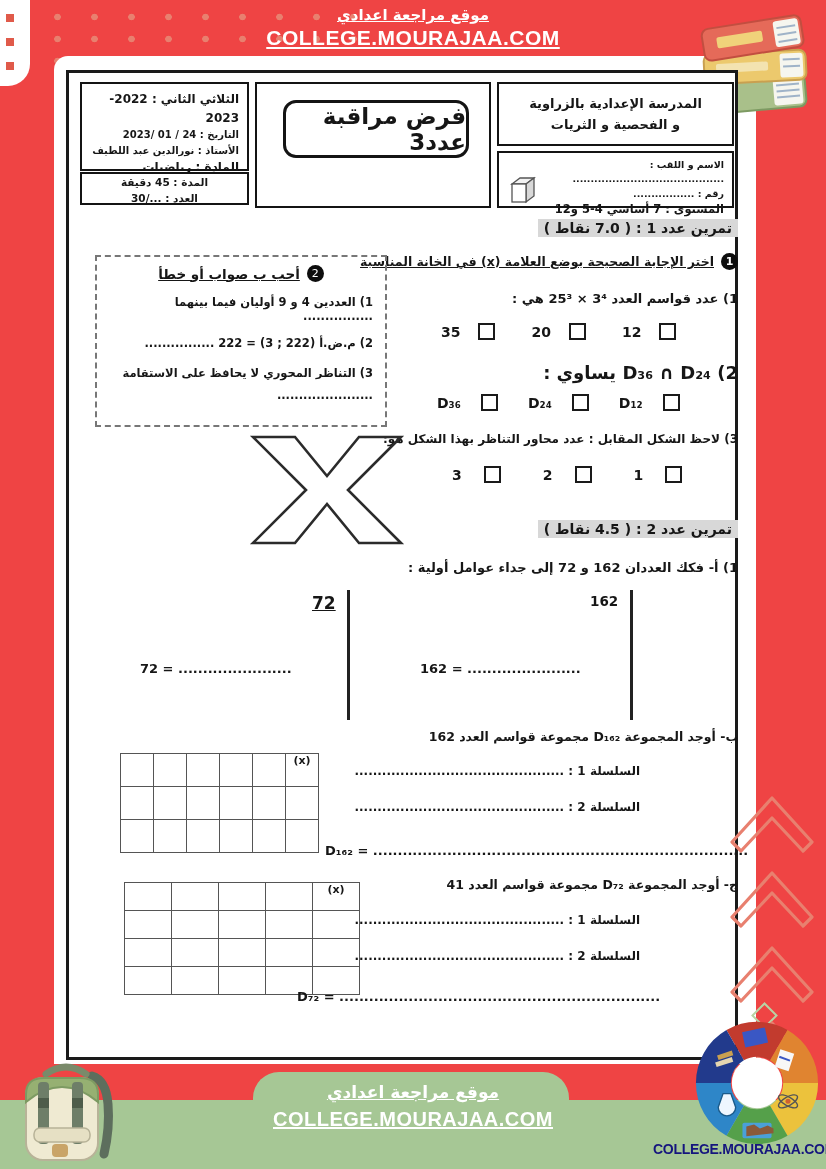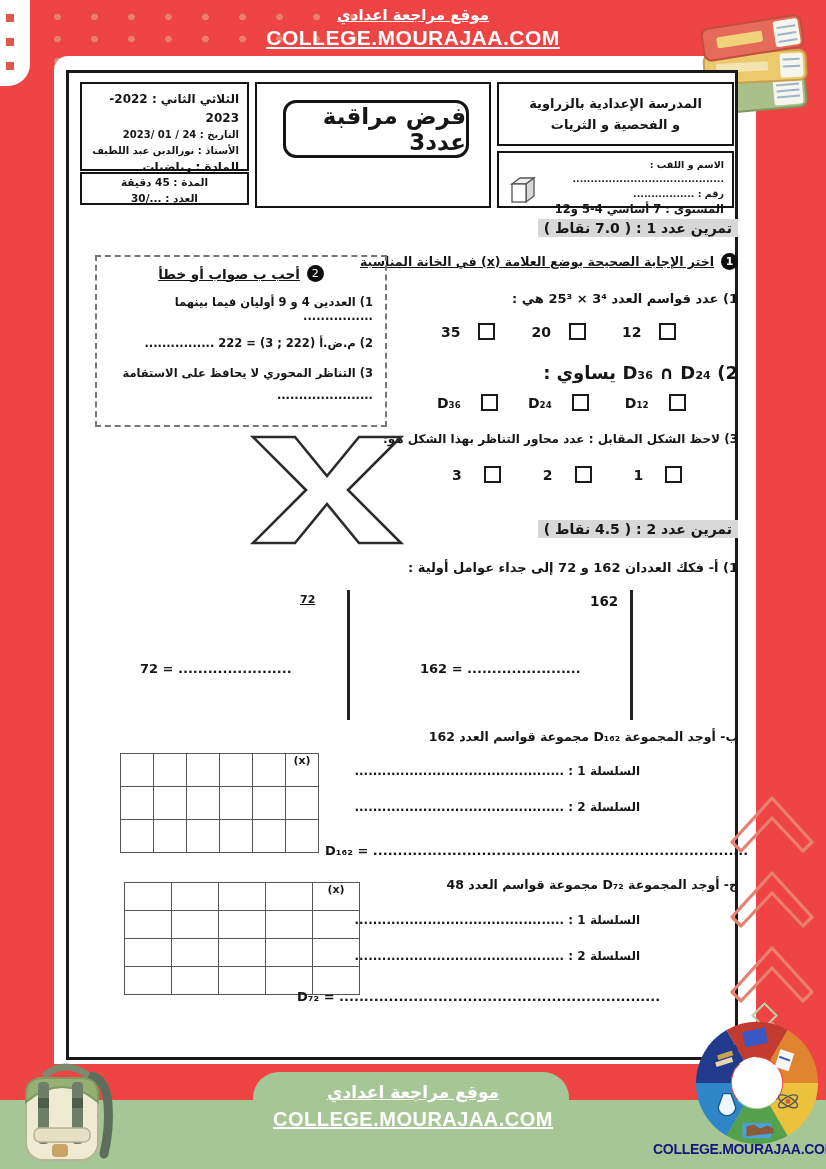--- a/index.html
+++ b/index.html
@@ -176,21 +176,21 @@
 
   <div class="optrow" style="left:437px;top:394px;gap:30px;">
     <span class="opt" style="gap:20px;">
         <span>D₃₆</span>
         <span class="cb"></span>
       </span>
     <span class="opt" style="gap:20px;">
         <span>D₂₄</span>
         <span class="cb"></span>
       </span>
-    <span class="opt" style="gap:20px;margin-left:6px;">
+    <span class="opt" style="gap:20px;">
         <span>D₁₂</span>
         <span class="cb"></span>
       </span>
   </div>
 
   <div class="line arab" style="right:88px;top:432px;font-size:12px;">3) لاحظ الشكل المقابل : عدد محاور التناظر بهذا الشكل هو:</div>
 
   <div class="optrow" style="left:452px;top:466px;gap:42px;">
     <span class="opt" style="gap:22px;">
         <span>3</span>
@@ -214,21 +214,21 @@
     <span class="hl">تمرين عدد 2 : ( 4.5 نقاط )</span>
   </div>
 
   <div class="line arab" style="right:88px;top:560px;font-size:13px;">1) أ- فكك العددان 162  و  72  إلى جداء عوامل أولية :</div>
 
   <div class="vbar" style="left:630px;top:590px;height:130px;"></div>
   <div class="line" style="left:590px;top:593px;font-size:13.5px;">162</div>
   <div class="line" style="left:420px;top:661px;font-size:13px;">162  = .......................</div>
 
   <div class="vbar" style="left:347px;top:590px;height:130px;"></div>
-  <div class="line" style="left:300px;top:593px;font-size:11px;text-decoration:underline;">72</div>
+  <div class="line" style="left:312px;top:593px;font-size:17px;text-decoration:underline;">72</div>
   <div class="line" style="left:140px;top:661px;font-size:13px;">72  = .......................</div>
 
   <div class="line arab" style="right:88px;top:729px;font-size:12.5px;">ب- أوجد المجموعة D₁₆₂ مجموعة قواسم العدد 162</div>
   <div class="line arab" style="right:186px;top:764px;font-size:12px;">السلسلة 1 : ..............................................</div>
   <div class="line arab" style="right:186px;top:800px;font-size:12px;">السلسلة 2 : ..............................................</div>
 
   <table class="grid" style="left:120px;top:753px;" cellspacing="0">
       <tbody>
         <tr>
           <td style="width: 32px; height: 32px;"></td>
@@ -252,21 +252,21 @@
           <td style="width: 32px; height: 32px;"></td>
           <td style="width: 32px; height: 32px;"></td>
           <td style="width: 32px; height: 32px;"></td>
           <td style="width: 32px; height: 32px;"></td>
         </tr>
       </tbody>
     </table>
 
   <div class="line" style="left:325px;top:843px;font-size:13px;">D₁₆₂  = ............................................................................</div>
 
-  <div class="line arab" style="right:88px;top:877px;font-size:12.5px;">ج- أوجد المجموعة D₇₂  مجموعة قواسم العدد 48</div>
+  <div class="line arab" style="right:88px;top:877px;font-size:12.5px;">ج- أوجد المجموعة D₇₂  مجموعة قواسم العدد 41</div>
 
   <table class="grid" style="left:124px;top:882px;" cellspacing="0">
       <tbody>
         <tr>
           <td style="width: 46px; height: 27px;"></td>
           <td style="width: 46px; height: 27px;"></td>
           <td style="width: 46px; height: 27px;"></td>
           <td style="width: 46px; height: 27px;"></td>
           <td style="width: 46px; height: 27px;">(x)</td>
         </tr>

